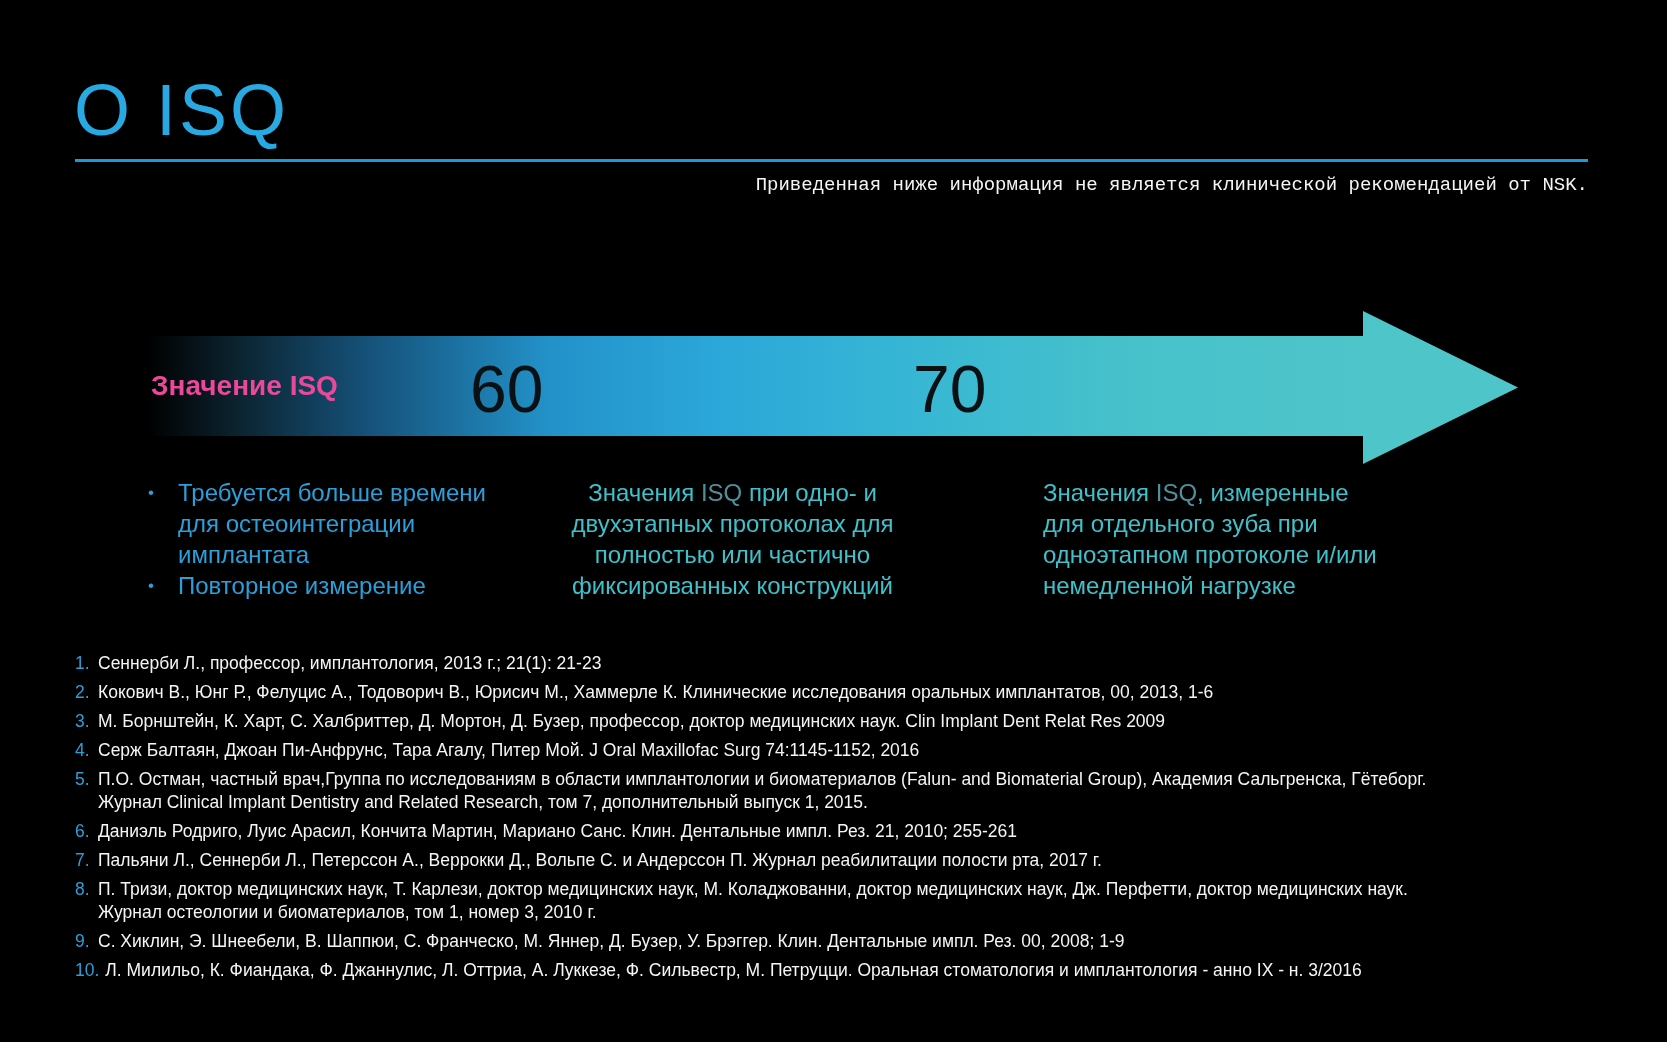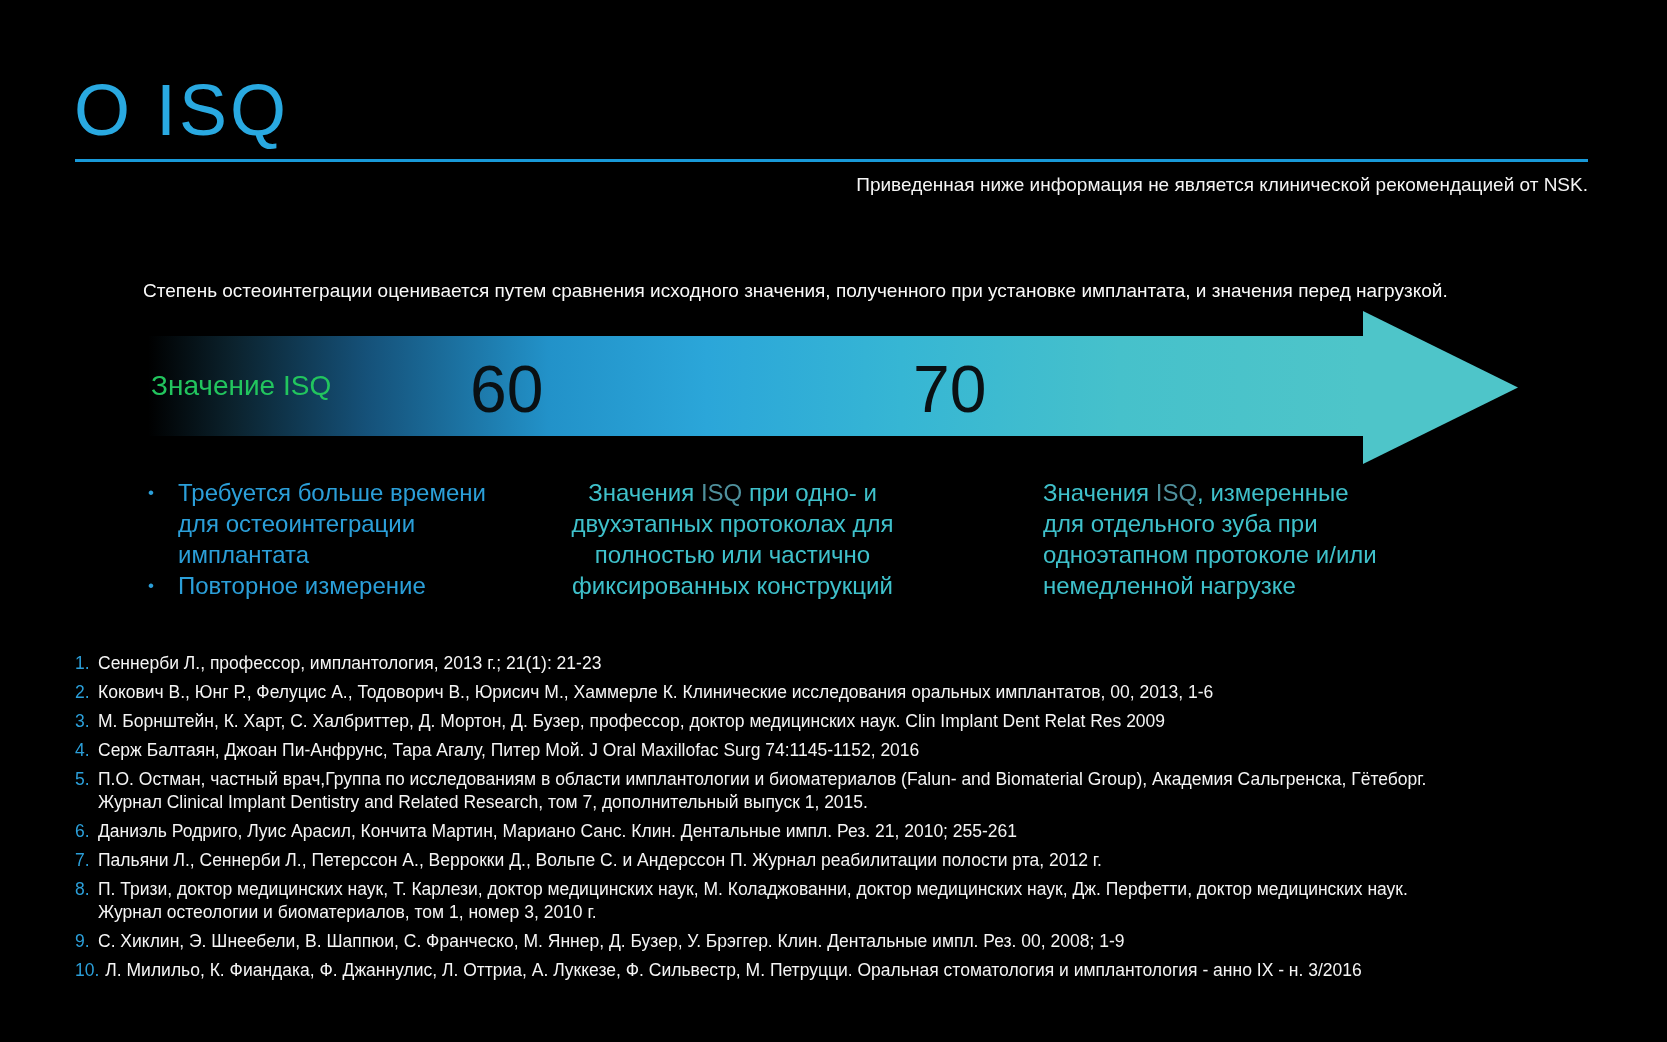--- a/index.html
+++ b/index.html
@@ -39,20 +39,21 @@
     width: 1513px;
     height: 3px;
     background: #1899d8;
   }
   .disclaimer {
     position: absolute;
     top: 174px;
     right: 79px;
     font-size: 19px;
     color: #f5f5f5;
+    font-family: Liberation Mono, monospace;
   }
 
   
   .section-heading {
     position: absolute;
     left: 143px;
     top: 234px;
     font-size: 31px;
     font-weight: 400;
     color: #ffffff;
@@ -91,21 +92,22 @@
     background: #4ec5c9;
     clip-path: polygon(0 0, 100% 50%, 0 100%);
   }
   .arrow-label {
     position: absolute;
     left: 151px;
     top: 336px;
     height: 100px;
     line-height: 100px;
     font-size: 28px;
-    color: #22c55e;
+    color: #ec4899;
+    font-weight: bold;
   }
   .scale-value {
     position: absolute;
     top: 336px;
     height: 100px;
     line-height: 106px;
     font-size: 66px;
     font-weight: 400;
     color: #0a1013;
     width: 130px;
@@ -153,21 +155,20 @@
 </style>
 </head>
 <body>
 
 <div class="slide">
 
   <h1 class="page-title">О ISQ</h1>
   <div class="title-rule"></div>
   <div class="disclaimer">Приведенная ниже информация не является клинической рекомендацией от NSK.</div>
 
-  <div class="section-subheading">Степень остеоинтеграции оценивается путем сравнения исходного значения, полученного при установке имплантата, и значения перед нагрузкой.</div>
 
   <div class="arrow-bar"></div>
   <div class="arrow-head"></div>
   <div class="arrow-label">Значение ISQ</div>
   <div class="scale-value value-60">60</div>
   <div class="scale-value value-70">70</div>
 
   <div class="col col-low">
     <div class="bullet-row">
       <span class="bullet">•</span>
@@ -203,21 +204,21 @@
     <div class="ref">
       <span class="num">5.</span>
       <span class="txt">П.О. Остман, частный врач,Группа по исследованиям в области имплантологии и биоматериалов (Falun- and Biomaterial Group), Академия Сальгренска, Гётеборг. Журнал Clinical Implant Dentistry and Related Research, том 7, дополнительный выпуск 1, 2015.</span>
     </div>
     <div class="ref">
       <span class="num">6.</span>
       <span class="txt">Даниэль Родриго, Луис Арасил, Кончита Мартин, Мариано Санс. Клин. Дентальные импл. Рез. 21, 2010; 255-261</span>
     </div>
     <div class="ref">
       <span class="num">7.</span>
-      <span class="txt">Пальяни Л., Сеннерби Л., Петерссон А., Веррокки Д., Вольпе С. и Андерссон П. Журнал реабилитации полости рта, 2012 г.</span>
+      <span class="txt">Пальяни Л., Сеннерби Л., Петерссон А., Веррокки Д., Вольпе С. и Андерссон П. Журнал реабилитации полости рта, 2017 г.</span>
     </div>
     <div class="ref">
       <span class="num">8.</span>
       <span class="txt">П. Тризи, доктор медицинских наук, Т. Карлези, доктор медицинских наук, М. Коладжованни, доктор медицинских наук, Дж. Перфетти, доктор медицинских наук. Журнал остеологии и биоматериалов, том 1, номер 3, 2010 г.</span>
     </div>
     <div class="ref">
       <span class="num">9.</span>
       <span class="txt">С. Хиклин, Э. Шнеебели, В. Шаппюи, С. Франческо, М. Яннер, Д. Бузер, У. Брэггер. Клин. Дентальные импл. Рез. 00, 2008; 1-9</span>
     </div>
     <div class="ref">

